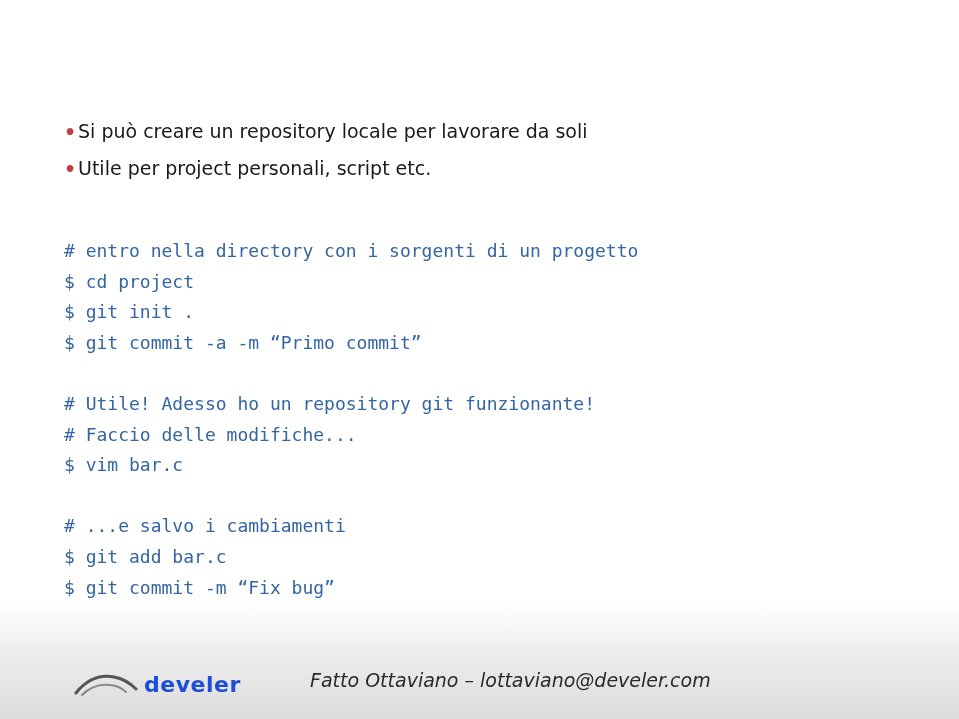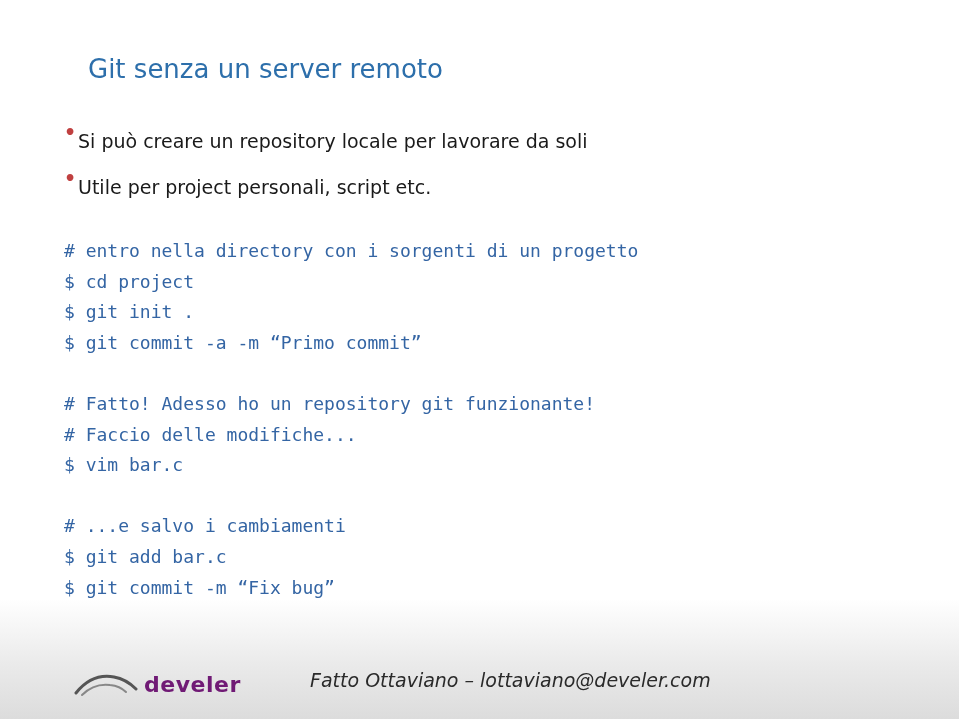--- a/index.html
+++ b/index.html
@@ -41,21 +41,21 @@
     margin-bottom: 8px;
   }
   .bullet .dot {
     color: #c04040;
     font-weight: bold;
     width: 14px;
     flex: 0 0 14px;
     text-align: left;
     padding-top: 1px;
   }
-  .bullet .txt { flex: 1; margin-top: 10px; }
+  .bullet .txt { flex: 1; }
   .code-block {
     position: absolute;
     top: 236px;
     left: 64px;
     width: 820px;
     font-family: "DejaVu Sans Mono", "Courier New", monospace;
     font-size: 18px;
     line-height: 1.7;
     color: #3465a4;
     white-space: pre;
@@ -77,57 +77,56 @@
   }
   .logo-mark {
     width: 66px;
     height: 30px;
     position: relative;
     margin-right: 4px;
   }
   .logo-text {
     font-size: 22px;
     font-weight: 700;
-    color: #701a75;
+    color: #1d4ed8;
     letter-spacing: 0.5px;
     padding-bottom: 0;
   }
   .footer-text {
     position: absolute;
     bottom: 28px;
     left: 310px;
     font-size: 19px;
     font-style: italic;
     color: #2a2a2a;
   }
 </style>
 </head>
 <body>
 
 <div class="slide">
 
-  <div class="title">Git senza un server remoto</div>
 
   <div class="content">
     <div class="bullet">
       <span class="dot">•</span>
       <span class="txt">Si può creare un repository locale per lavorare da soli</span>
     </div>
     <div class="bullet">
       <span class="dot">•</span>
       <span class="txt">Utile per project personali, script etc.</span>
     </div>
   </div>
 
   <div class="code-block"># entro nella directory con i sorgenti di un progetto
 $ cd project
 $ git init .
 $ git commit -a -m “Primo commit”
 
-# Fatto! Adesso ho un repository git funzionante!
+# Utile! Adesso ho un repository git funzionante!
 # Faccio delle modifiche...
 $ vim bar.c
 
 # ...e salvo i cambiamenti
 $ git add bar.c
 $ git commit -m “Fix bug”</div>
 
   <div class="footer-bg"></div>
 
   <div class="logo">

